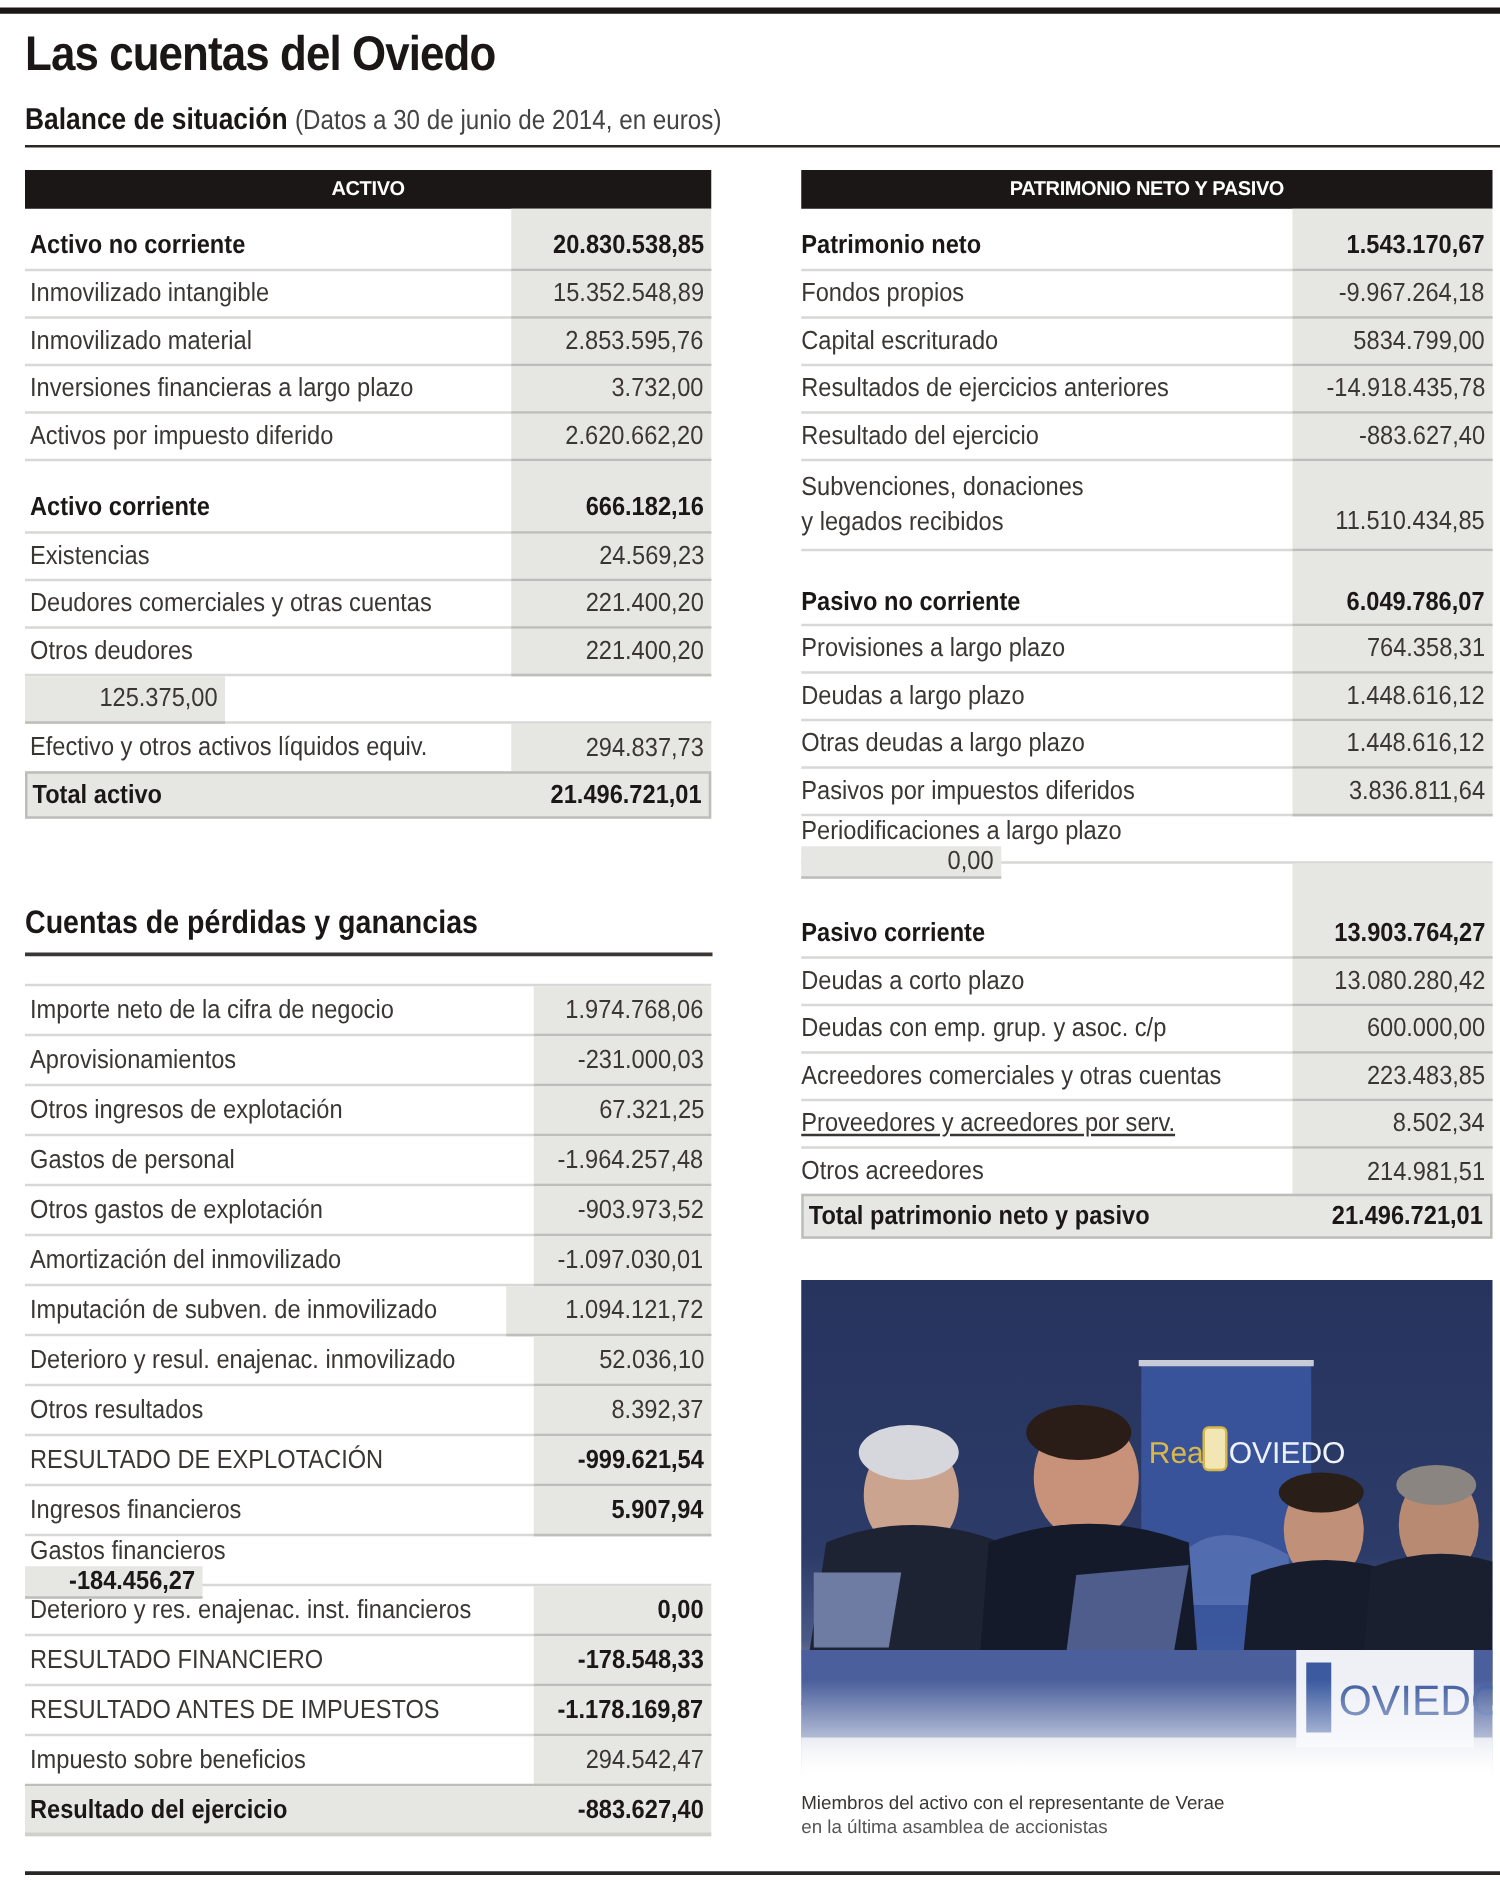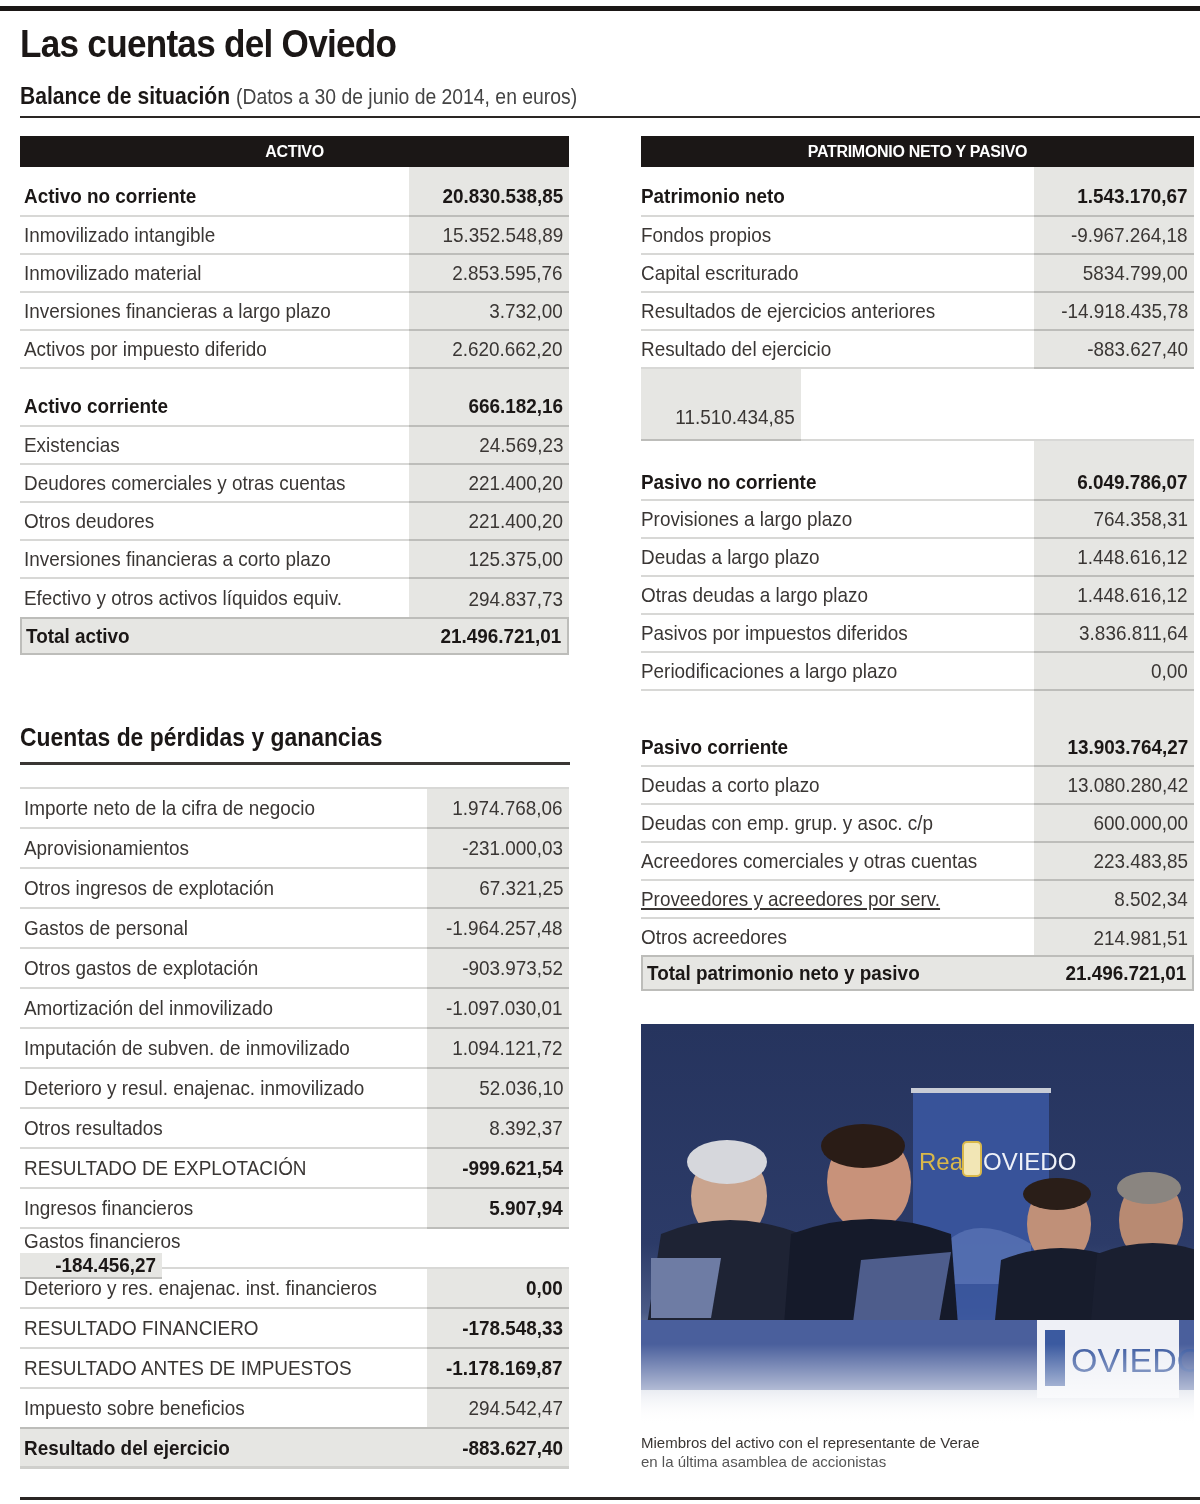--- a/index.html
+++ b/index.html
@@ -112,23 +112,20 @@
   </div>
   <div class="row" style="height:38px;">
     <div class="lbl">
         <span class="cond">Otros deudores</span>
       </div>
     <div class="val" style="width:160px;">
         <span class="cond">221.400,20</span>
       </div>
   </div>
   <div class="row" style="height:38px;">
-    <div class="lbl">
-        <span class="cond">Inversiones financieras a corto plazo</span>
-      </div>
     <div class="val" style="width:160px;">
         <span class="cond">125.375,00</span>
       </div>
   </div>
   <div class="row" style="height:38px; border-bottom:none;">
     <div class="lbl">
         <span class="cond">Efectivo y otros activos líquidos equiv.</span>
       </div>
     <div class="val" style="width:160px; border-bottom:none;">
         <span class="cond">294.837,73</span>
@@ -180,20 +177,24 @@
   </div>
   <div class="row" style="height:38px;">
     <div class="lbl" style="padding-left:0;">
         <span class="cond">Resultado del ejercicio</span>
       </div>
     <div class="val" style="width:160px;">
         <span class="cond">-883.627,40</span>
       </div>
   </div>
   <div class="row" style="height:72px;">
+    <div class="lbl" style="padding-left:0; flex-direction:column; align-items:flex-start; justify-content:center; line-height:28px;">
+      <span class="cond">Subvenciones, donaciones</span>
+      <span class="cond">y legados recibidos</span>
+    </div>
     <div class="val" style="width:160px; padding-top:26px;">
         <span class="cond">11.510.434,85</span>
       </div>
   </div>
   <div class="row bold" style="height:60px;">
     <div class="lbl" style="padding-left:0; padding-top:24px;">
         <span class="cond">Pasivo no corriente</span>
       </div>
     <div class="val" style="width:160px; padding-top:24px;">
         <span class="cond">6.049.786,07</span>
@@ -224,21 +225,21 @@
       </div>
   </div>
   <div class="row" style="height:38px;">
     <div class="lbl" style="padding-left:0;">
         <span class="cond">Pasivos por impuestos diferidos</span>
       </div>
     <div class="val" style="width:160px;">
         <span class="cond">3.836.811,64</span>
       </div>
   </div>
-  <div class="row" style="height:38px;">
+  <div class="row" style="height:38px;flex-direction:column;">
     <div class="lbl" style="padding-left:0;">
         <span class="cond">Periodificaciones a largo plazo</span>
       </div>
     <div class="val" style="width:160px;">
         <span class="cond">0,00</span>
       </div>
   </div>
   <div class="row bold" style="height:76px;">
     <div class="lbl" style="padding-left:0; padding-top:38px;">
         <span class="cond">Pasivo corriente</span>
@@ -346,21 +347,21 @@
         <span class="cond">Amortización del inmovilizado</span>
       </div>
     <div class="val" style="width:142px;">
         <span class="cond">-1.097.030,01</span>
       </div>
   </div>
   <div class="row" style="height:40px;">
     <div class="lbl">
         <span class="cond">Imputación de subven. de inmovilizado</span>
       </div>
-    <div class="val" style="width:142px;">
+    <div class="val" style="width:164px;">
         <span class="cond">1.094.121,72</span>
       </div>
   </div>
   <div class="row" style="height:40px;">
     <div class="lbl">
         <span class="cond">Deterioro y resul. enajenac. inmovilizado</span>
       </div>
     <div class="val" style="width:142px;">
         <span class="cond">52.036,10</span>
       </div>

